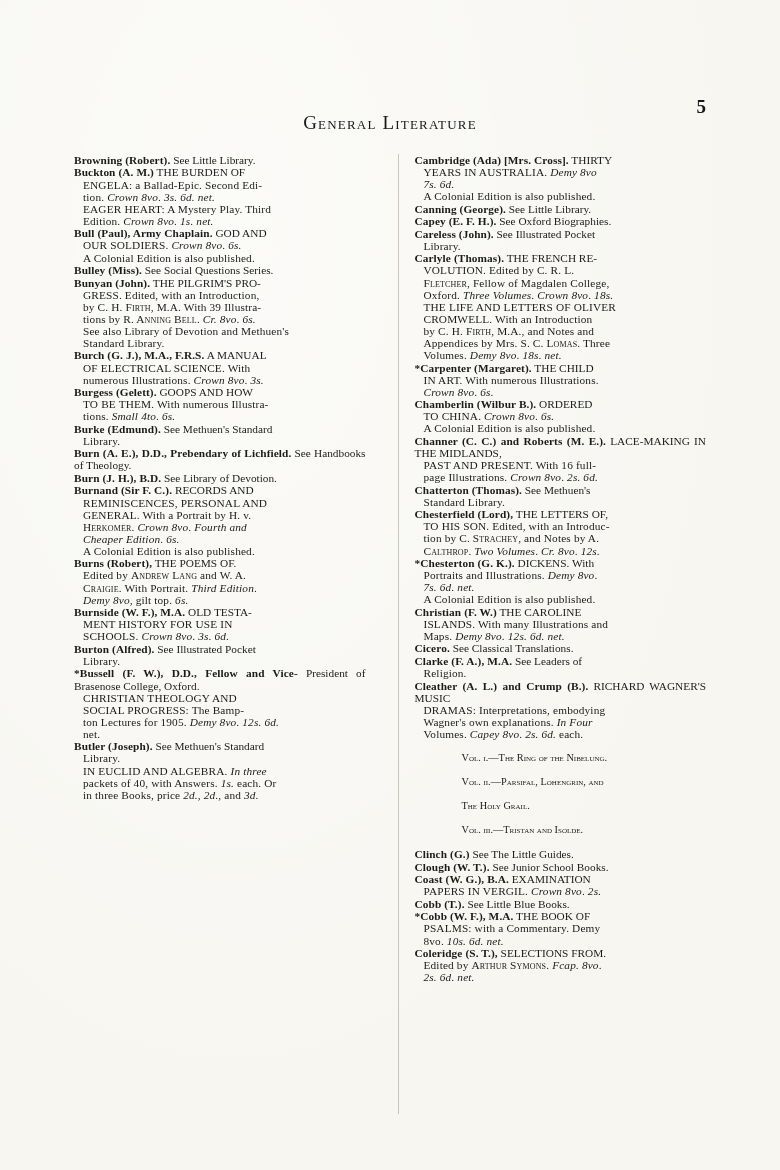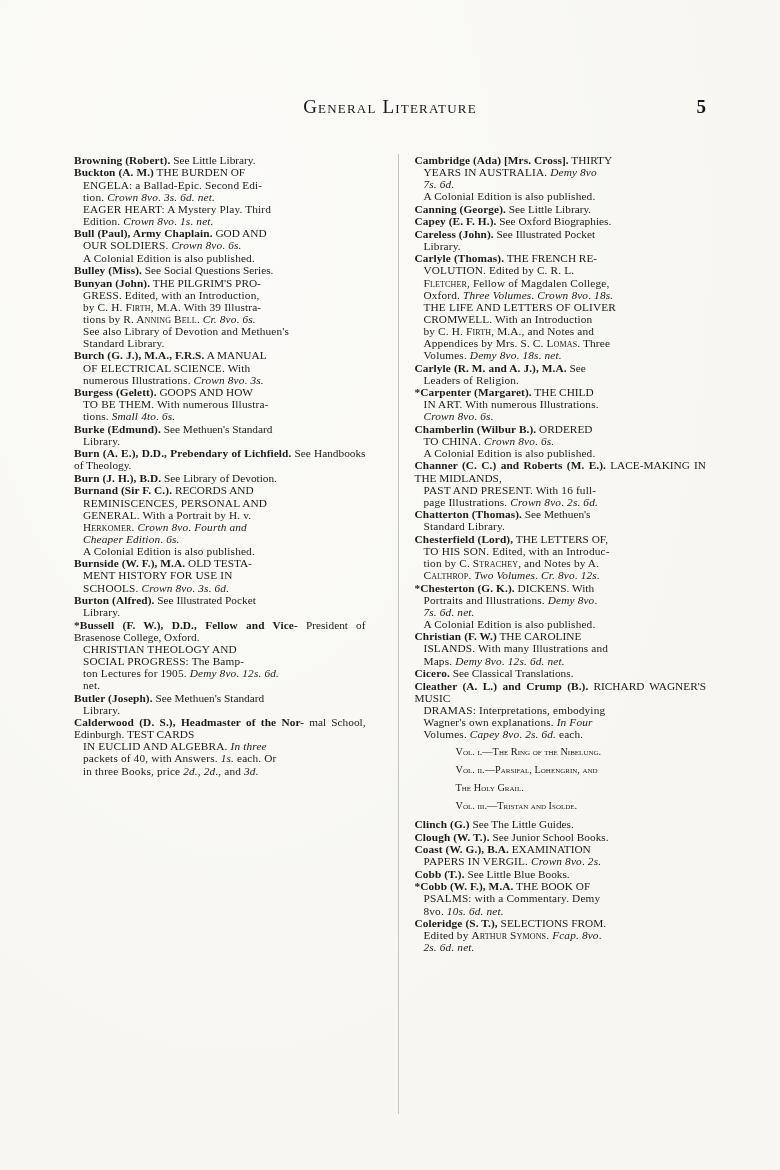--- a/index.html
+++ b/index.html
@@ -25,21 +25,21 @@
   }
   .header {
     position: relative;
     height: 44px;
     margin-bottom: 6px;
   }
   .running-head {
     position: absolute;
     left: 50%;
     transform: translateX(-50%);
-    top: 0;
+    top: 16px;
     font-variant: small-caps;
     font-size: 19px;
     letter-spacing: 1.2px;
     white-space: nowrap;
     color: #17171a;
   }
   .folio {
     position: absolute;
     right: 0;
     top: 0;
@@ -74,21 +74,21 @@
   .entry {
     margin: 0 0 0.4px 0;
     text-indent: 0;
     padding-left: 9px;
   }
   .entry .hang {
     margin-left: -9px;
   }
   .vol {
     padding-left: 26px;
-    margin: 6px;
+    margin: 12px;
     font-variant: small-caps;
     font-size: 10.3px;
   }
   .nm {
     font-weight: bold;
     letter-spacing: 0.1px;
   }
   .ttl {
     letter-spacing: 0.15px;
   }
@@ -161,41 +161,46 @@
         </div>
         <div class="entry">
           <div class="hang"><span class="nm">Burnand (Sir F. C.).</span> RECORDS AND</div>
           <div class="ttl">REMINISCENCES, PERSONAL AND</div>
           <div class="ttl">GENERAL. With a Portrait by H. v.</div>
           <div class="ttl"><span class="sc">Herkomer</span>. <span class="it">Crown 8vo</span>. <span class="it">Fourth and</span></div>
           <div class="ttl"><span class="it">Cheaper Edition</span>. <span class="it">6s.</span></div>
           <div class="ttl">A Colonial Edition is also published.</div>
         </div>
         <div class="entry">
+          <div class="hang"><span class="nm">Burns (Robert),</span> THE POEMS OF.</div>
+          <div class="ttl">Edited by <span class="sc">Andrew Lang</span> and W. A.</div>
+          <div class="ttl"><span class="sc">Craigie</span>. With Portrait. <span class="it">Third Edition</span>.</div>
+          <div class="ttl"><span class="it">Demy 8vo</span>, gilt top. <span class="it">6s.</span></div>
+        </div>
+        <div class="entry">
           <div class="hang"><span class="nm">Burnside (W. F.), M.A.</span> OLD TESTA-</div>
           <div class="ttl">MENT HISTORY FOR USE IN</div>
           <div class="ttl">SCHOOLS. <span class="it">Crown 8vo</span>. <span class="it">3s. 6d.</span></div>
         </div>
         <div class="entry">
           <div class="hang"><span class="nm">Burton (Alfred).</span> See Illustrated Pocket</div>
           <div class="ttl">Library.</div>
         </div>
         <div class="entry">
           <div class="hang"><span class="nm">*Bussell (F. W.), D.D., Fellow and Vice-</span> President of Brasenose College, Oxford.</div>
           <div class="ttl">CHRISTIAN THEOLOGY AND</div>
           <div class="ttl">SOCIAL PROGRESS: The Bamp-</div>
           <div class="ttl">ton Lectures for 1905. <span class="it">Demy 8vo</span>. <span class="it">12s. 6d.</span></div>
           <div class="ttl">net.</div>
         </div>
         <div class="entry">
           <div class="hang"><span class="nm">Butler (Joseph).</span> See Methuen's Standard</div>
           <div class="ttl">Library.</div>
         </div>
         <div class="entry">
-          <div class="hang"><span class="nm">Calderwood (D. S.), Headmaster of the Nor-</span> mal School, Edinburgh. TEST CARDS</div>
           <div class="ttl">IN EUCLID AND ALGEBRA. <span class="it">In three</span></div>
           <div class="ttl">packets of 40, with Answers. <span class="it">1s.</span> each. Or</div>
           <div class="ttl">in three Books, price <span class="it">2d.</span>, <span class="it">2d.</span>, and <span class="it">3d.</span></div>
         </div>
       </div>
     <div class="col right" id="col-right">
         <div class="entry">
           <div class="hang"><span class="nm">Cambridge (Ada) [Mrs. Cross].</span> THIRTY</div>
           <div class="ttl">YEARS IN AUSTRALIA. <span class="it">Demy 8vo</span></div>
           <div class="ttl"><span class="it">7s. 6d.</span></div>
@@ -216,24 +221,20 @@
           <div class="ttl">VOLUTION. Edited by C. R. L.</div>
           <div class="ttl"><span class="sc">Fletcher</span>, Fellow of Magdalen College,</div>
           <div class="ttl">Oxford. <span class="it">Three Volumes</span>. <span class="it">Crown 8vo</span>. <span class="it">18s.</span></div>
           <div class="ttl">THE LIFE AND LETTERS OF OLIVER</div>
           <div class="ttl">CROMWELL. With an Introduction</div>
           <div class="ttl">by <span class="sc">C. H. Firth</span>, M.A., and Notes and</div>
           <div class="ttl">Appendices by Mrs. S. C. <span class="sc">Lomas</span>. Three</div>
           <div class="ttl">Volumes. <span class="it">Demy 8vo</span>. <span class="it">18s. net.</span></div>
         </div>
         <div class="entry">
-          <div class="hang"><span class="nm">Carlyle (R. M. and A. J.), M.A.</span> See</div>
-          <div class="ttl">Leaders of Religion.</div>
-        </div>
-        <div class="entry">
           <div class="hang"><span class="nm">*Carpenter (Margaret).</span> THE CHILD</div>
           <div class="ttl">IN ART. With numerous Illustrations.</div>
           <div class="ttl"><span class="it">Crown 8vo</span>. <span class="it">6s.</span></div>
         </div>
         <div class="entry">
           <div class="hang"><span class="nm">Chamberlin (Wilbur B.).</span> ORDERED</div>
           <div class="ttl">TO CHINA. <span class="it">Crown 8vo</span>. <span class="it">6s.</span></div>
           <div class="ttl">A Colonial Edition is also published.</div>
         </div>
         <div class="entry">
@@ -257,20 +258,24 @@
           <div class="ttl"><span class="it">7s. 6d. net.</span></div>
           <div class="ttl">A Colonial Edition is also published.</div>
         </div>
         <div class="entry">
           <div class="hang"><span class="nm">Christian (F. W.)</span> THE CAROLINE</div>
           <div class="ttl">ISLANDS. With many Illustrations and</div>
           <div class="ttl">Maps. <span class="it">Demy 8vo</span>. <span class="it">12s. 6d. net.</span></div>
         </div>
         <div class="entry">
           <div class="hang"><span class="nm">Cicero.</span> See Classical Translations.</div>
+        </div>
+        <div class="entry">
+          <div class="hang"><span class="nm">Clarke (F. A.), M.A.</span> See Leaders of</div>
+          <div class="ttl">Religion.</div>
         </div>
         <div class="entry">
           <div class="hang"><span class="nm">Cleather (A. L.) and Crump (B.).</span> RICHARD WAGNER'S MUSIC</div>
           <div class="ttl">DRAMAS: Interpretations, embodying</div>
           <div class="ttl">Wagner's own explanations. <span class="it">In Four</span></div>
           <div class="ttl">Volumes. <span class="it">Capey 8vo</span>. <span class="it">2s. 6d.</span> each.</div>
           <div class="vol">Vol. i.—The Ring of the Nibelung.</div>
           <div class="vol">Vol. ii.—Parsifal, Lohengrin, and</div>
           <div class="vol">The Holy Grail.</div>
           <div class="vol">Vol. iii.—Tristan and Isolde.</div>

